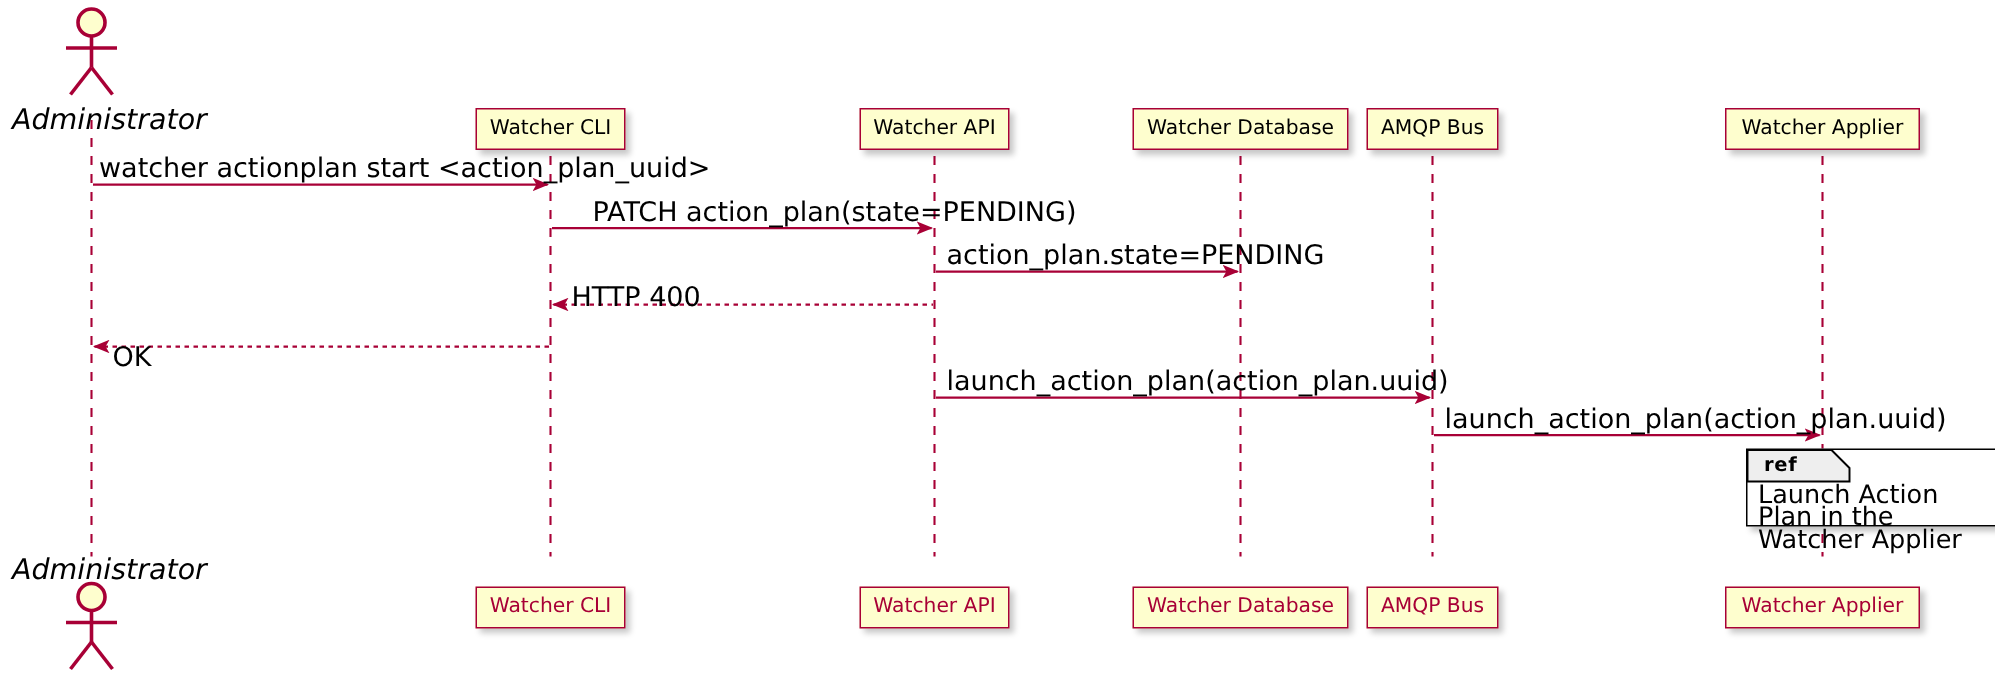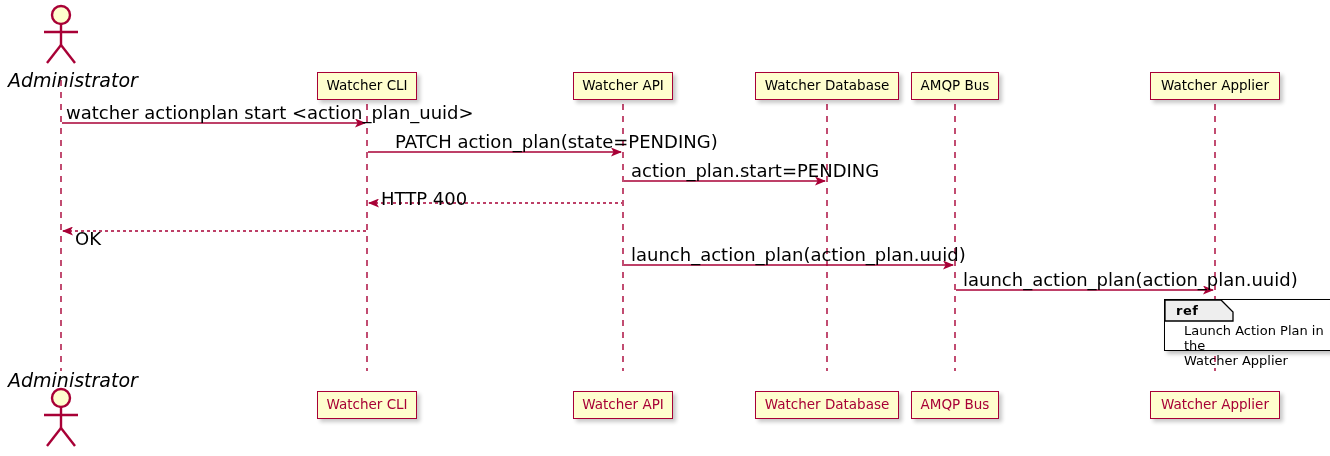--- a/index.html
+++ b/index.html
@@ -76,23 +76,23 @@
     left: 11px;
     top: 4px;
     font-size: 13px;
     font-weight: bold;
     color: #000000;
     line-height: 1;
     letter-spacing: 0.5px;
   }
   .ref-body {
     position: absolute;
-    left: 19px;
+    left: 7px;
     top: 23px;
-    font-size: 13px;
+    font-size: 17px;
     color: #000000;
     line-height: 15px;
     white-space: pre-line;
   }
 </style>
 </head>
 <body>
 
 <div id="diagram">
 
@@ -172,21 +172,21 @@
   </div>
   <div class="pbox bottom" style="left:911px; top:371px; width:88px;">
     <span>AMQP Bus</span>
   </div>
   <div class="pbox bottom" style="left:1150px; top:371px; width:130px;">
     <span>Watcher Applier</span>
   </div>
 
   <div class="msg" style="left:66px; top:104px;">watcher actionplan start &lt;action_plan_uuid&gt;</div>
   <div class="msg" style="left:375px; top:133px;margin-left:20px;">PATCH action_plan(state=PENDING)</div>
-  <div class="msg" style="left:631px; top:162px;">action_plan.start=PENDING</div>
+  <div class="msg" style="left:631px; top:162px;">action_plan.state=PENDING</div>
   <div class="msg" style="left:381px; top:190px;">HTTP 400</div>
   <div class="msg" style="left:75px; top:230px;">OK</div>
   <div class="msg" style="left:631px; top:246px;">launch_action_plan(action_plan.uuid)</div>
   <div class="msg" style="left:963px; top:271px;">launch_action_plan(action_plan.uuid)</div>
 
   <div class="refbox" style="left:1152px; top:299px; width:168px; height:52px;margin-left:12px;">
     <svg class="layer" style="width:168px; height:54px; left:0; top:0;" viewBox="0 0 168 54">
       <path d="M0,0 L56,0 L68,12 L68,21 L0,21 Z" fill="#EEEEEE" stroke="#000000" stroke-width="1.3"></path>
     </svg>
     <div class="ref-tab-label">ref</div>

